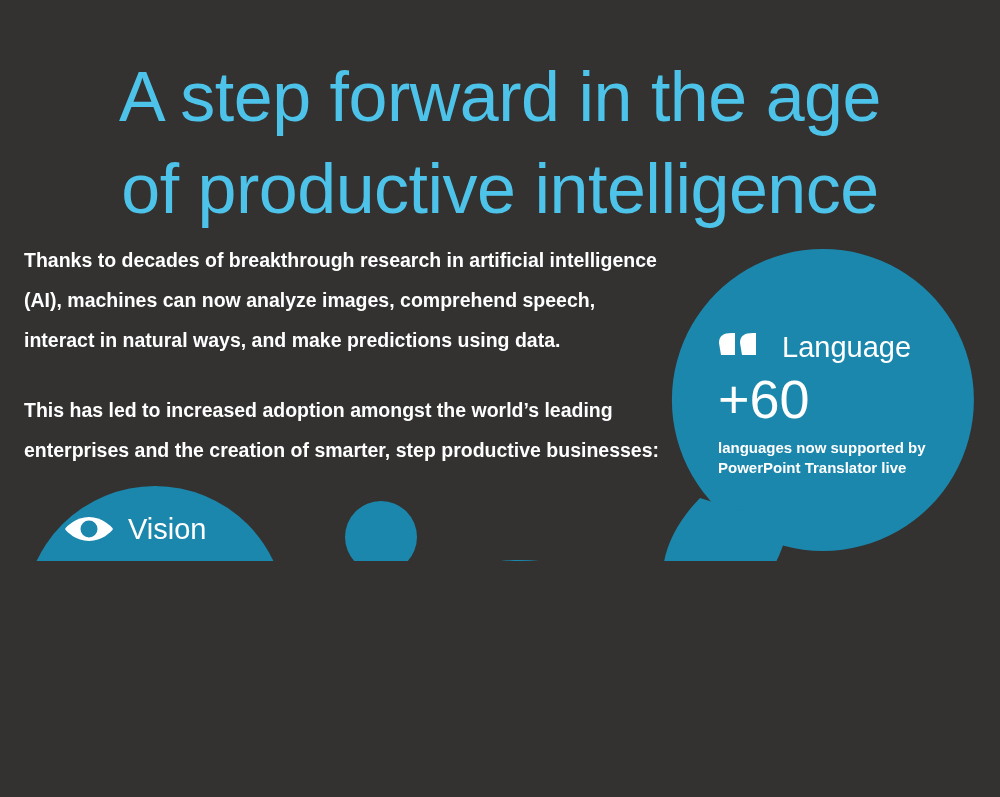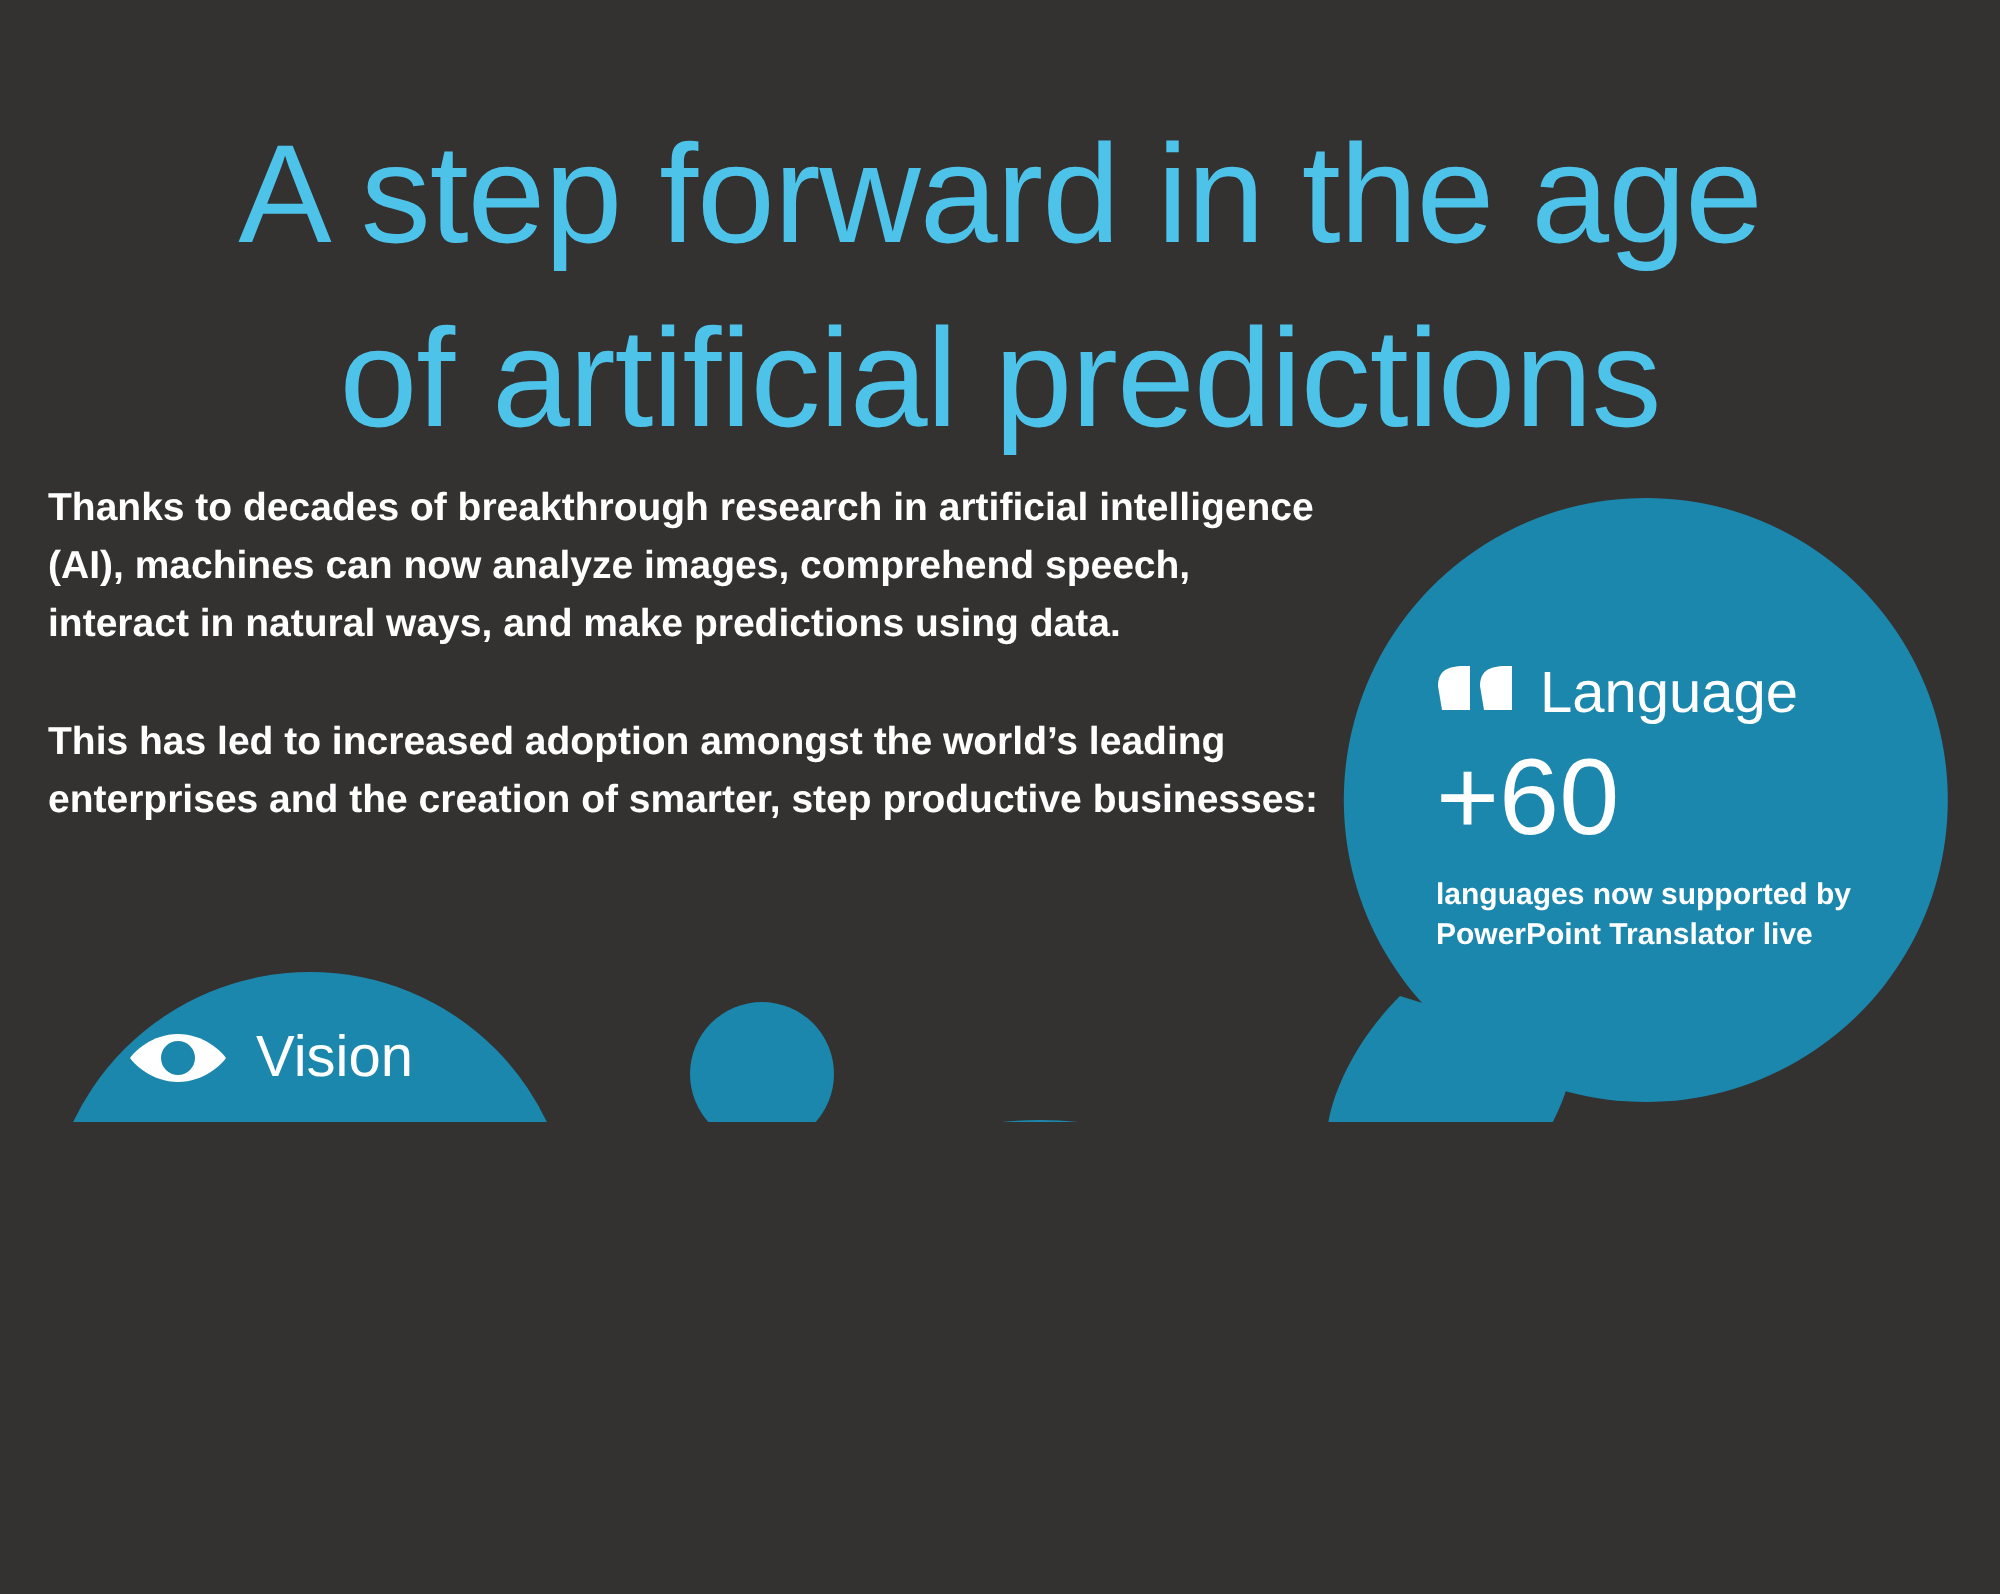--- a/index.html
+++ b/index.html
@@ -55,40 +55,40 @@
 
   
   #intro {
     position: absolute;
     left: 24px;
     top: 240px;
     width: 640px;
     z-index: 3;
     color: #FFFFFF;
     font-size: 19.5px;
-    line-height: 29px;
+    line-height: 40px;
     font-weight: bold;
   }
   #intro .para {
     margin: 0 0 30px 0;
   }
   #intro .para:last-child {
     margin-bottom: 0;
   }
 
   
   .stat {
     position: absolute;
     z-index: 4;
     color: #FFFFFF;
   }
   .stat-head {
     display: flex;
     align-items: center;
-    gap: 12px;
+    gap: 24px;
     margin-bottom: 10px;
   }
   .stat-icon {
     display: inline-flex;
     align-items: center;
     justify-content: center;
     flex: 0 0 auto;
   }
   .stat-title {
     font-size: 29px;
@@ -251,21 +251,21 @@
 
         <path d="M550 749 L 608 749 L 618 757 L 618 775 L 550 775"></path>
         <path d="M604 790 L 550 790 L 550 797"></path>
         <path d="M586 763 L 550 763"></path>
       </g>
     </g>
   </svg>
 
   <h1 id="headline">
     <span class="hl-line">A step forward in the age</span>
-    <span class="hl-line">of artificial predictions</span>
+    <span class="hl-line">of productive intelligence</span>
   </h1>
 
   <div id="intro">
     <p class="para">Thanks to decades of breakthrough research in artificial intelligence (AI), machines can now analyze images, comprehend speech, interact in natural ways, and make predictions using data.</p>
     <p class="para">This has led to increased adoption amongst the world’s leading enterprises and the creation of smarter, step productive businesses:</p>
   </div>
 
   <div class="stat" id="stat-language">
     <div class="stat-head">
       <span class="stat-icon">

